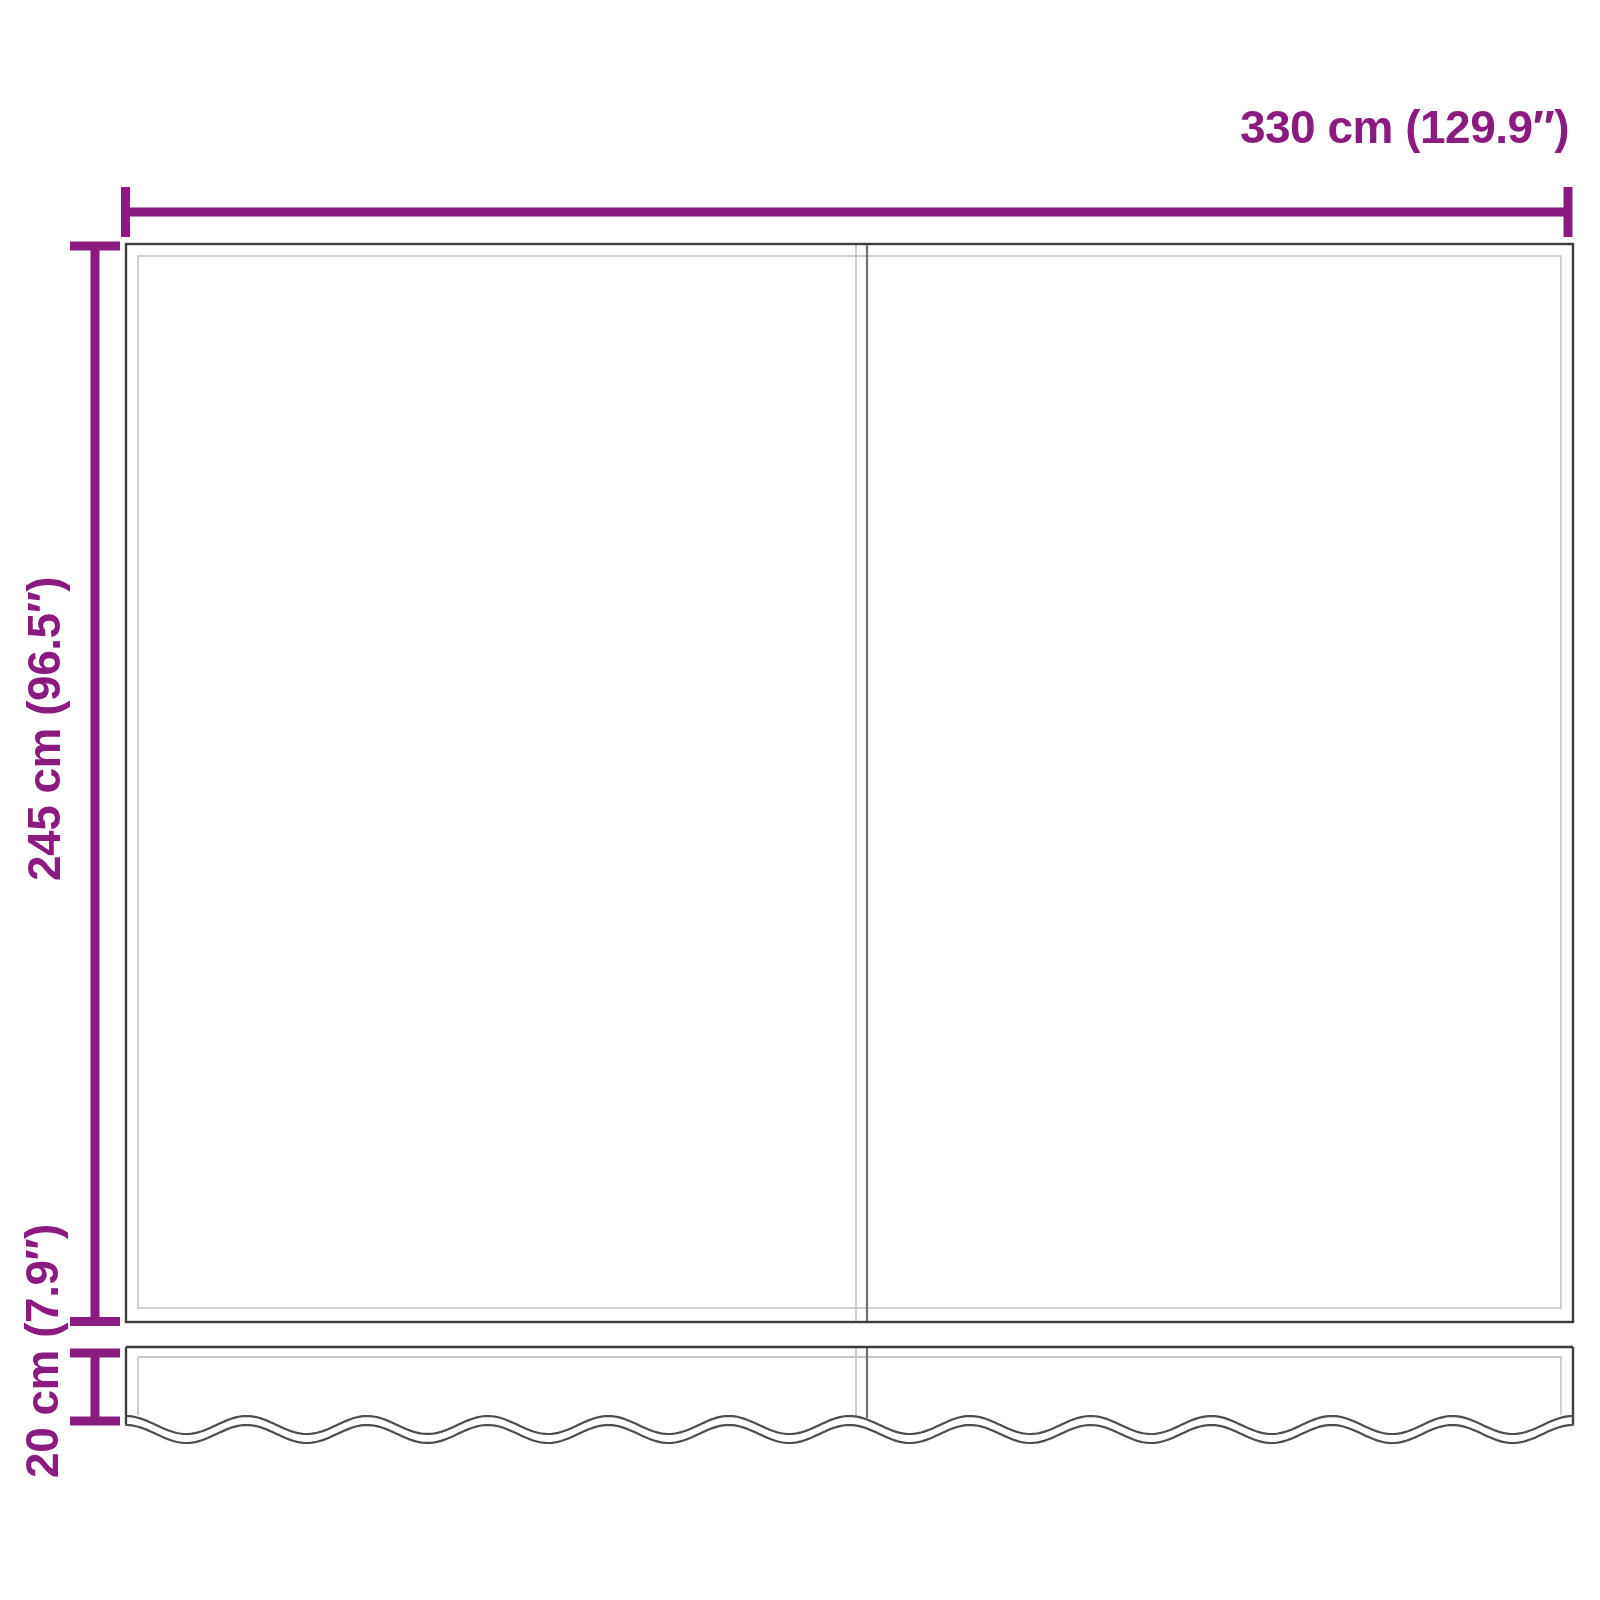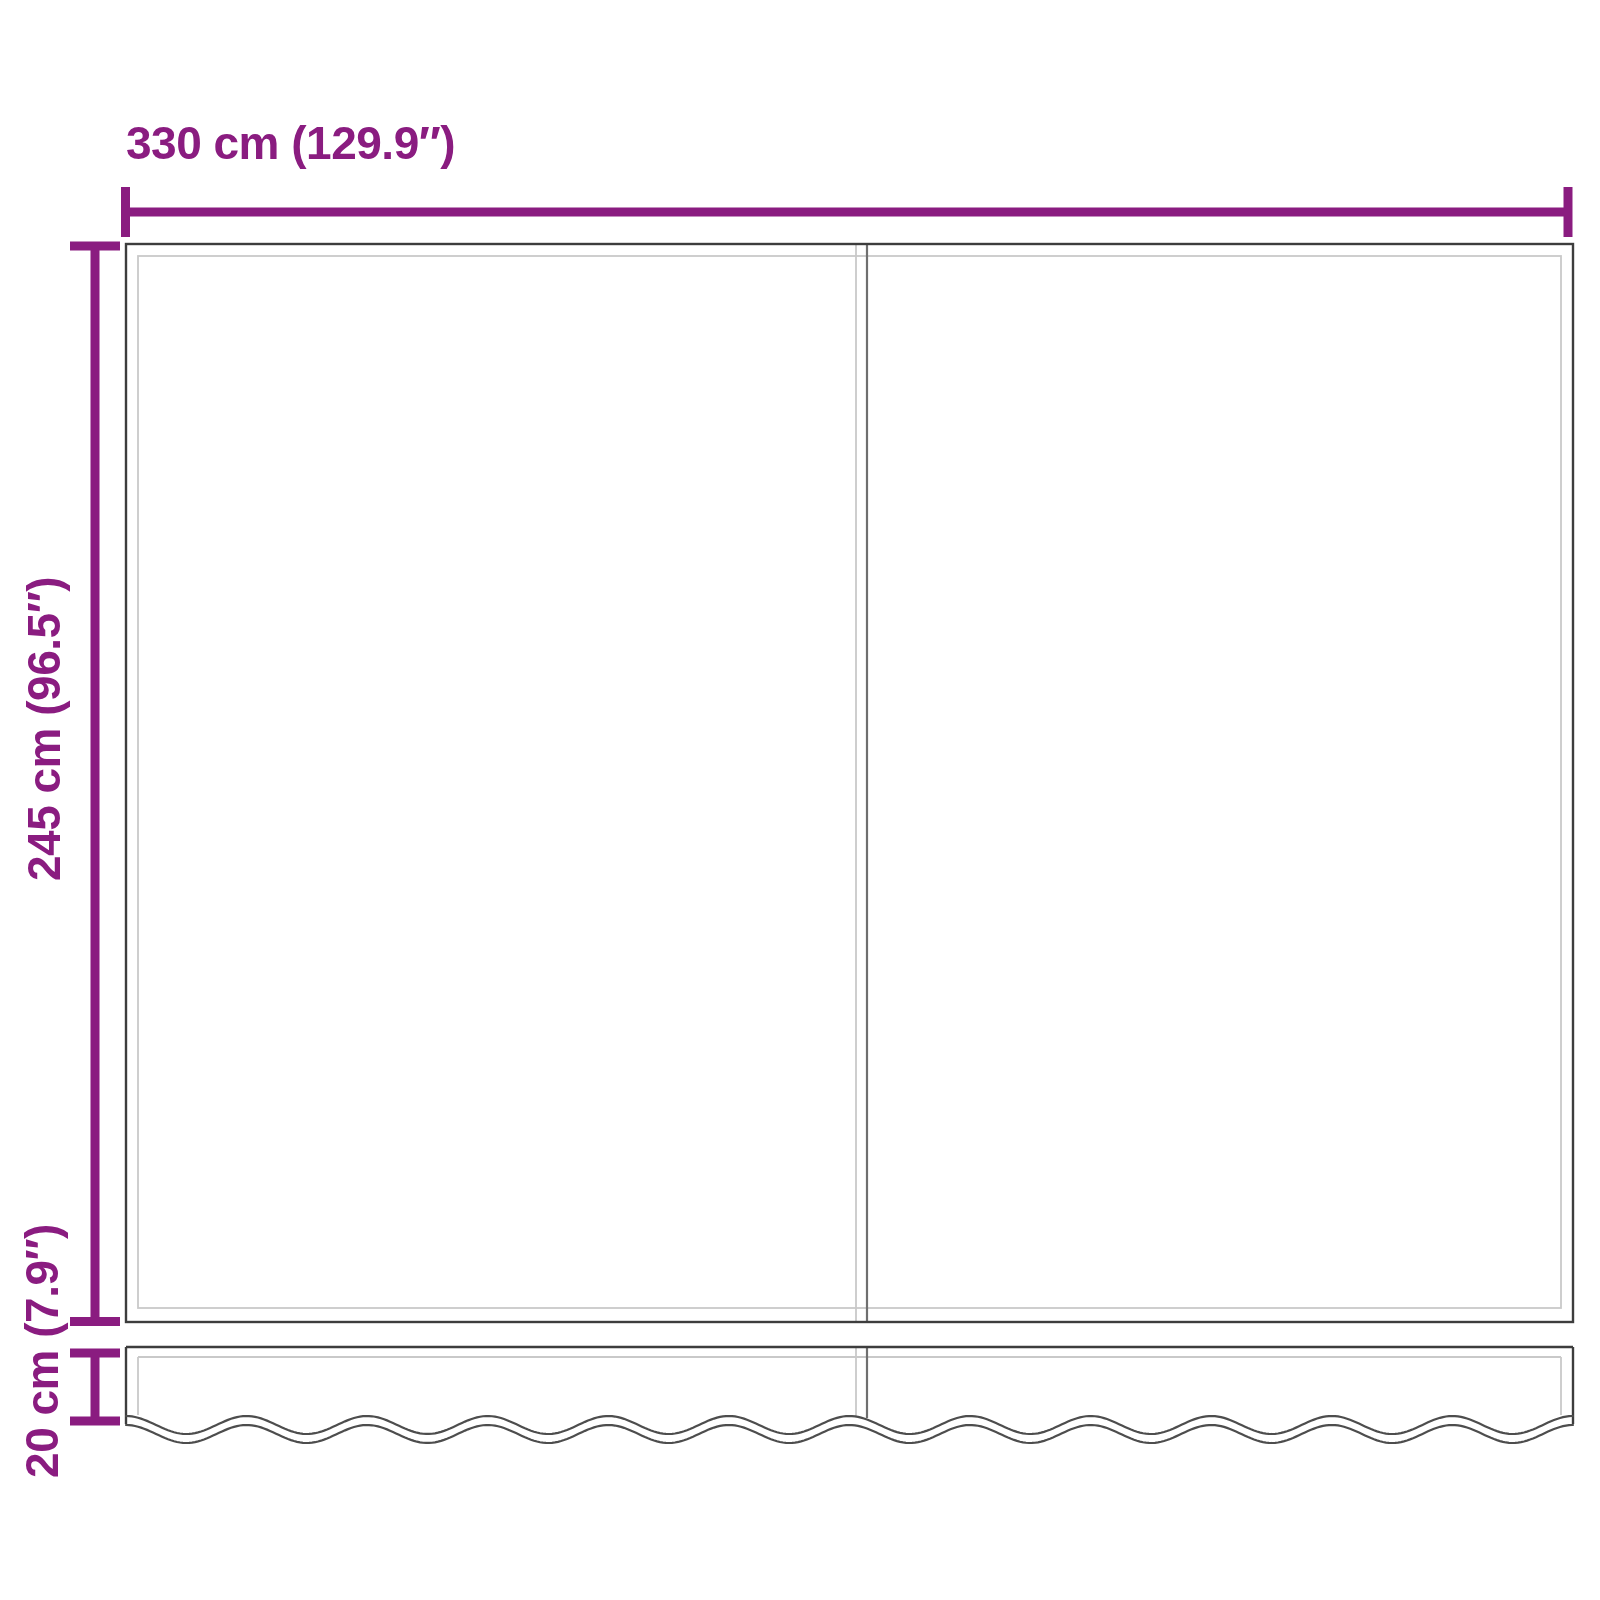--- a/index.html
+++ b/index.html
@@ -28,21 +28,21 @@
   
   .dim-label{
     position:absolute;
     font-weight:700;
     font-size:46px;
     line-height:1;
     letter-spacing:-0.5px;
     color:var(--accent);
     white-space:nowrap;
   }
-  .label-width{left:126px;top:120px;width:1443px;text-align:left;}
+  .label-width{left:126px;top:104px;width:1443px;text-align:right;}
   .label-height{left:44px;top:729px;transform:translate(-50%,-50%) rotate(-90deg);}
   .label-valance{left:42px;top:1351px;transform:translate(-50%,-50%) rotate(-90deg);}
 </style>
 </head>
 <body>
 
 <div class="canvas">
 
   <svg width="1600" height="1600" viewBox="0 0 1600 1600">
 

